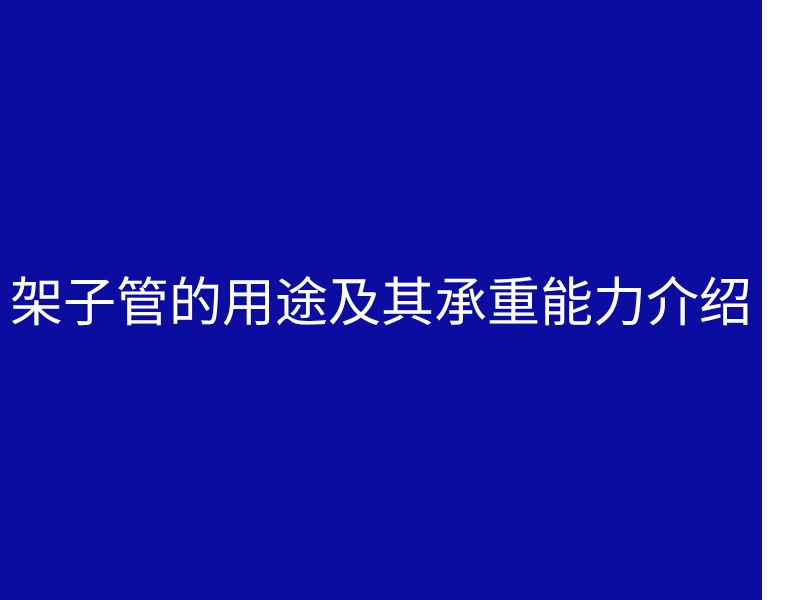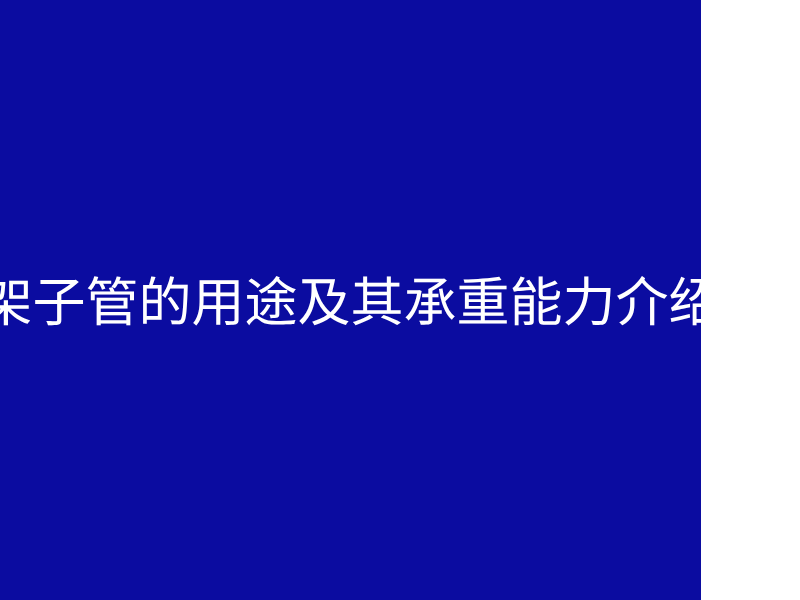--- a/index.html
+++ b/index.html
@@ -12,21 +12,21 @@
     width: 800px;
     height: 600px;
     overflow: hidden;
     font-family: "DejaVu Sans", "Liberation Sans", sans-serif;
   }
 
   
   .title-card {
     position: relative;
     box-sizing: border-box;
-    width: 701px;
+    width: 762px;
     height: 600px;
     background-color: #0b0ca0;      
     display: block;
   }
 
   
   .headline-wrap {
     position: absolute;
     left: 0;
     right: 0;

